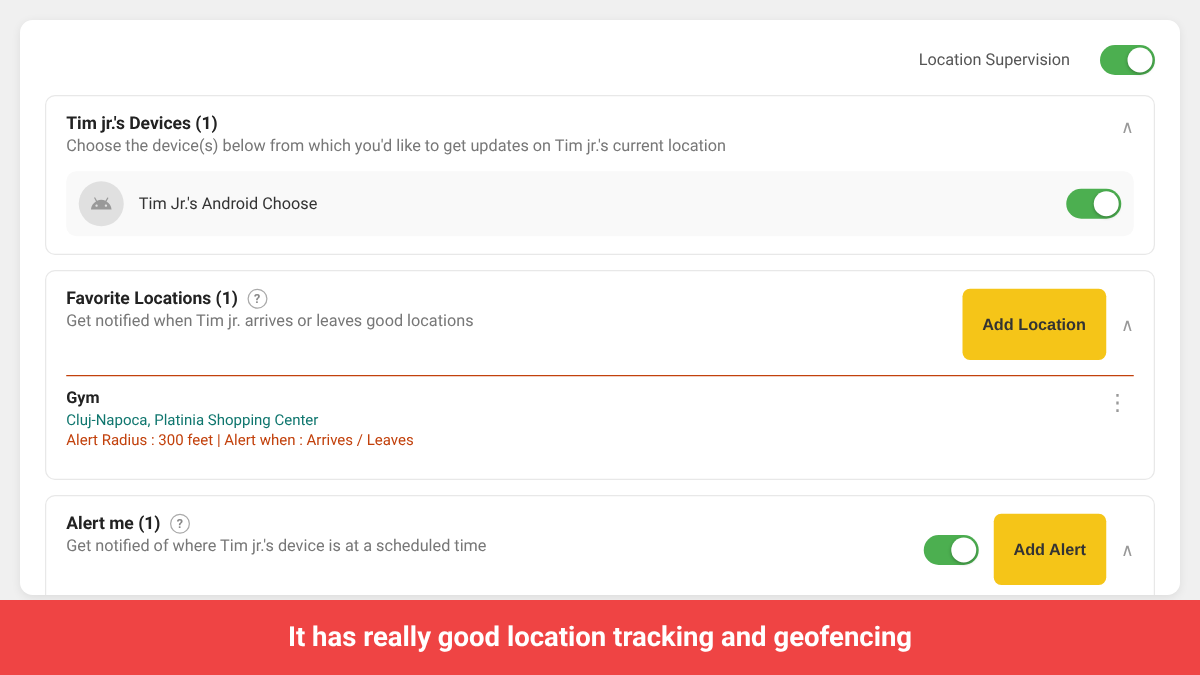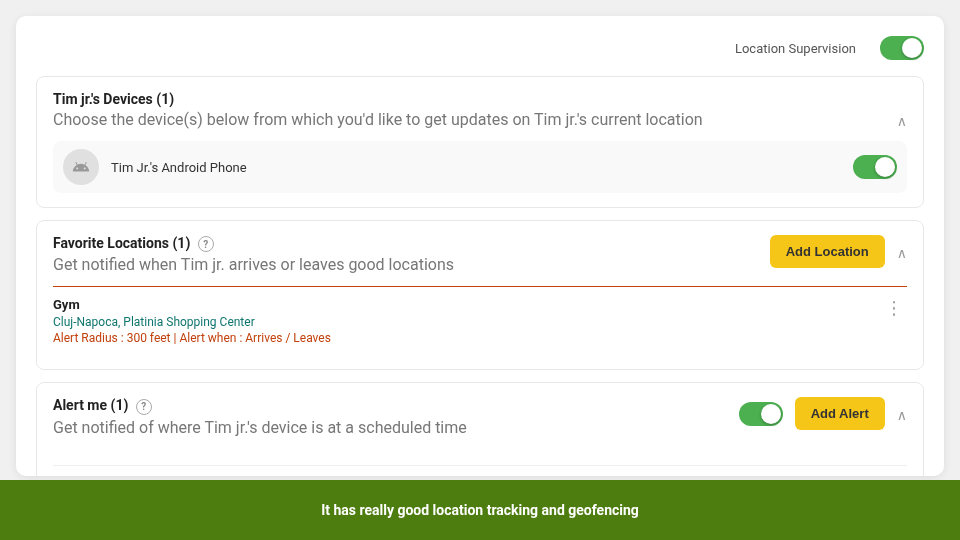--- a/index.html
+++ b/index.html
@@ -64,30 +64,30 @@
     .section-card {
       border: 1px solid #e8e8e8;
       border-radius: 8px;
       margin-bottom: 12px;
       padding: 14px 16px;
     }
 
     .section-header {
       display: flex;
       justify-content: space-between;
-      align-items: flex-end;
+      align-items: flex-start;
     }
     .section-title {
       font-size: 14px;
       font-weight: 700;
       color: #222;
       margin-bottom: 3px;
     }
     .section-subtitle {
-      font-size: 16px;
+      font-size: 13px;
       color: #777;
     }
     .chevron-icon {
       font-size: 14px;
       color: #999;
       margin-top: 2px;
     }
 
     
     .device-item {
@@ -132,21 +132,21 @@
     .header-right {
       display: flex;
       align-items: center;
       gap: 12px;
     }
 
     .add-btn {
       background: #F5C518;
       border: none;
       border-radius: 6px;
-      padding: 9px 16px;
+      padding: 21px 16px;
       font-size: 13px;
       font-weight: 600;
       color: #333;
       cursor: pointer;
       white-space: nowrap;
     }
 
     
     .location-item {
       margin-top: 12px;
@@ -235,24 +235,24 @@
       vertical-align: middle;
       cursor: pointer;
     }
 
     
     .bottom-banner {
       position: absolute;
       bottom: 0;
       left: 0;
       right: 0;
-      background: #4d7c0f;
+      background: #ef4444;
       color: #fff;
       padding: 14px 24px;
-      font-size: 14px;
+      font-size: 22px;
       font-weight: 700;
       text-align: center;
       height: 60px;
       display: flex;
       align-items: center;
       justify-content: center;
     }
   </style>
 </head>
 <body>
@@ -272,21 +272,21 @@
       </div>
       <span class="chevron-icon">∧</span>
     </div>
 
     <div class="device-item">
       <div class="device-icon-wrap">
         <svg viewBox="0 0 24 24" xmlns="http://www.w3.org/2000/svg">
           <path d="M17.6 9.48l1.84-3.18c.16-.31.04-.69-.26-.85-.29-.15-.65-.06-.83.22l-1.88 3.24C14.98 8.09 13.53 7.75 12 7.75s-2.98.34-4.47.96L5.65 5.47c-.18-.28-.54-.37-.83-.22-.3.16-.42.54-.26.85L6.4 9.48C3.3 11.25 1.28 14.44 1 18h22c-.28-3.56-2.3-6.75-5.4-8.52zM7 15.25c-.69 0-1.25-.56-1.25-1.25s.56-1.25 1.25-1.25 1.25.56 1.25 1.25-.56 1.25-1.25 1.25zm10 0c-.69 0-1.25-.56-1.25-1.25s.56-1.25 1.25-1.25 1.25.56 1.25 1.25-.56 1.25-1.25 1.25z"></path>
         </svg>
       </div>
-      <span class="device-name">Tim Jr.'s Android Phone</span>
+      <span class="device-name">Tim Jr.'s Android Choose</span>
       <div class="toggle on"></div>
     </div>
   </div>
 
   <div class="section-card">
     <div class="section-header-with-btn">
       <div class="section-left">
         <div class="section-title">
           <span>Favorite Locations (1)</span>
           <span class="qmark">?</span>

